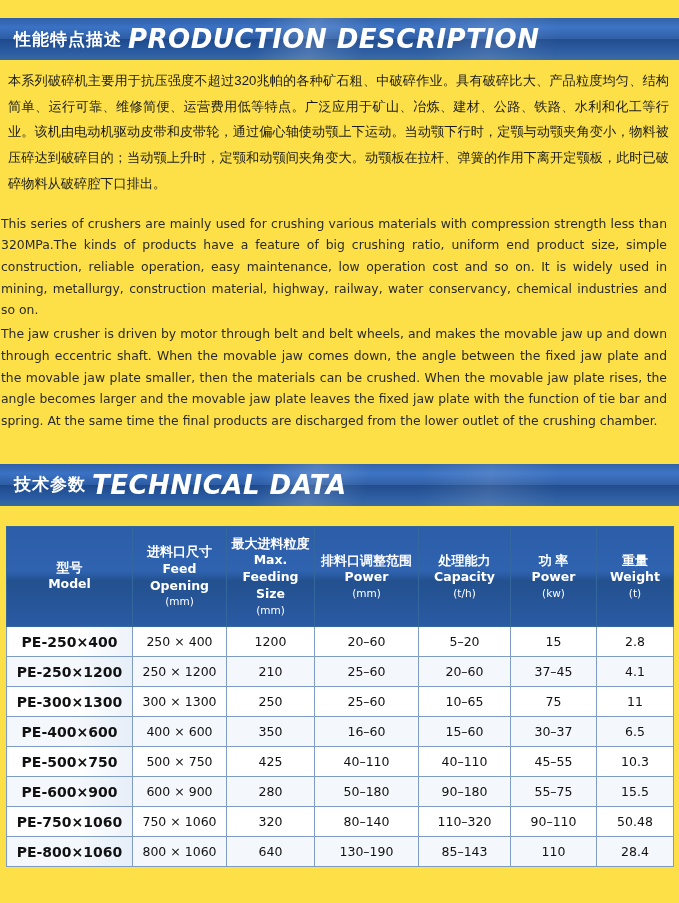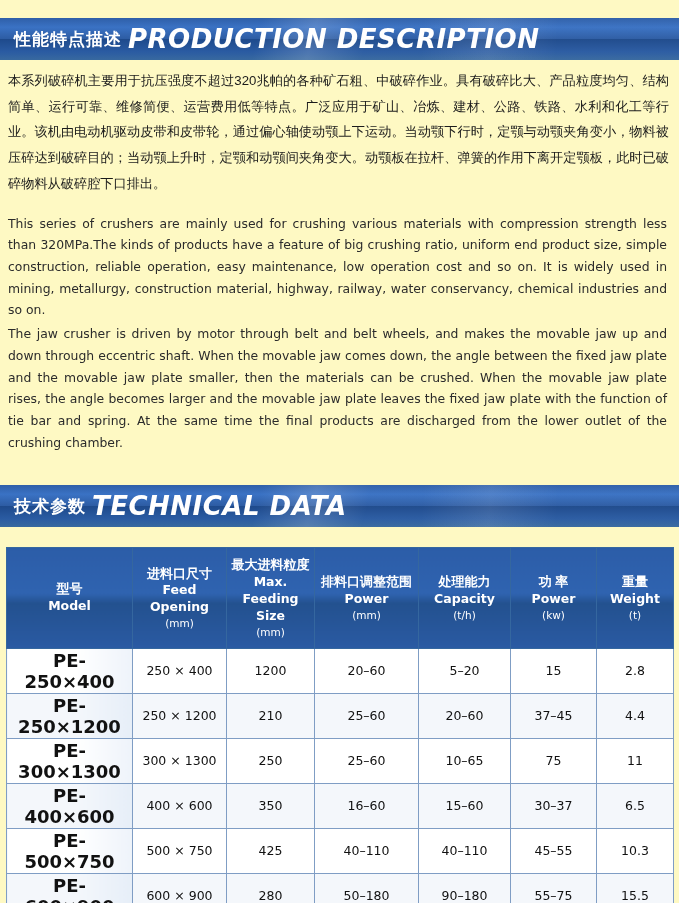--- a/index.html
+++ b/index.html
@@ -7,21 +7,21 @@
     margin: 0; padding: 0;
     width: 679px; height: 903px;
     background: #ffffff;
     font-family: "Liberation Sans", sans-serif;
   }
   .page {
     position: relative;
     width: 679px;
     height: 903px;
     overflow: hidden;
-    background: #fef9c3;
+    background: #fde047;
   }
 
   
   .section-head {
     position: relative;
     height: 42px;
     margin: 0 0 0 0;
     background: linear-gradient(to bottom, #2f5fa8 0%, #3a72c4 22%, #2d5ca3 50%, #1e4a8c 51%, #2a5ba2 80%, #38699f 100%);
     display: flex;
     align-items: center;
@@ -64,21 +64,21 @@
     padding: 8px 10px 10px 8px;
     font-size: 13.2px;
     line-height: 1.95;
     color: #1b1b1b;
     text-align: justify;
   }
   .cn-body p { margin: 0; }
 
   
   .en-body {
-    padding: 6px 12px 10px 8px;
+    padding: 6px 12px 10px 1px;
     font-size: 12.4px;
     line-height: 1.75;
     color: #2b2b2b;
     text-align: justify;
     font-family: "DejaVu Sans", sans-serif;
   }
   .en-body p { margin: 0 0 2px 0; }
 
   .gap-a { height: 18px; }
   .gap-b { height: 20px; }
@@ -110,21 +110,21 @@
 
   table.spec tbody td {
     height: 30px;
     font-size: 12.5px;
     color: #111;
     font-family: "DejaVu Sans", sans-serif;
     background: #ffffff;
   }
   table.spec tbody td.model {
     font-weight: bold;
-    font-size: 18px;
+    font-size: 14px;
     background: linear-gradient(to right, #ffffff 0%, #ffffff 55%, #eef3fa 100%);
   }
   table.spec tbody tr:nth-child(even) td { background: #f4f7fb; }
   table.spec tbody tr:nth-child(even) td.model {
     background: linear-gradient(to right, #f4f7fb 0%, #f4f7fb 55%, #e6eef8 100%);
   }
 </style>
 </head>
 <body>
 
@@ -214,21 +214,21 @@
             <td>15</td>
             <td>2.8</td>
           </tr>
           <tr>
             <td class="model">PE-250×1200</td>
             <td>250 × 1200</td>
             <td>210</td>
             <td>25–60</td>
             <td>20–60</td>
             <td>37–45</td>
-            <td>4.4</td>
+            <td>4.1</td>
           </tr>
           <tr>
             <td class="model">PE-300×1300</td>
             <td>300 × 1300</td>
             <td>250</td>
             <td>25–60</td>
             <td>10–65</td>
             <td>75</td>
             <td>11</td>
           </tr>

